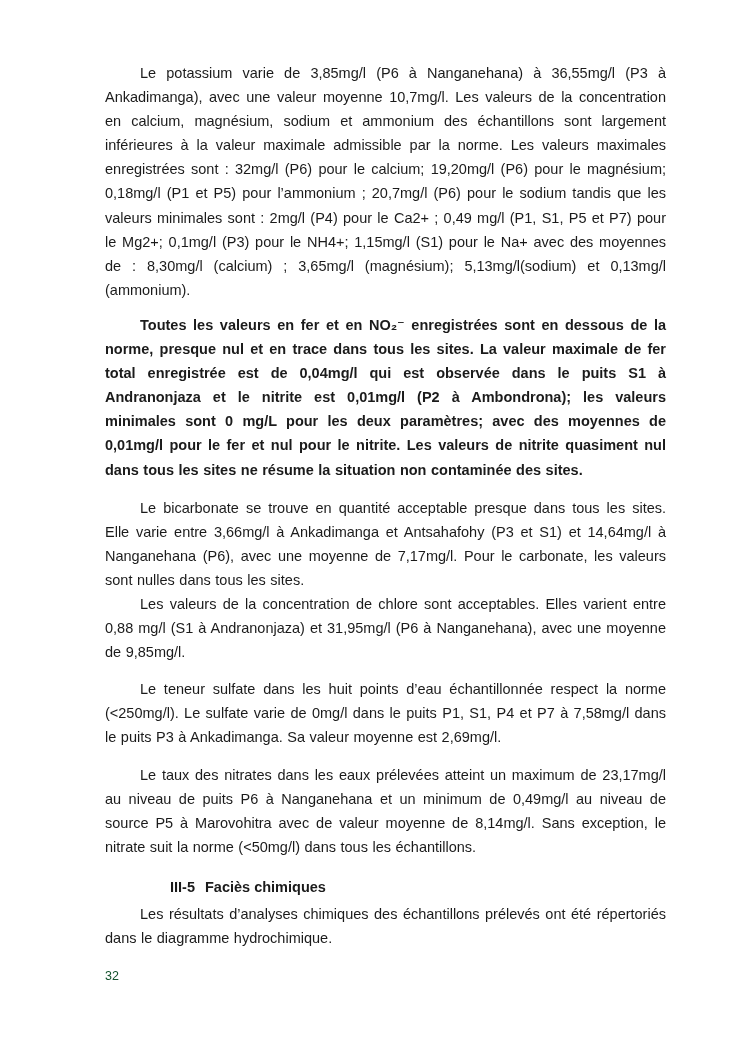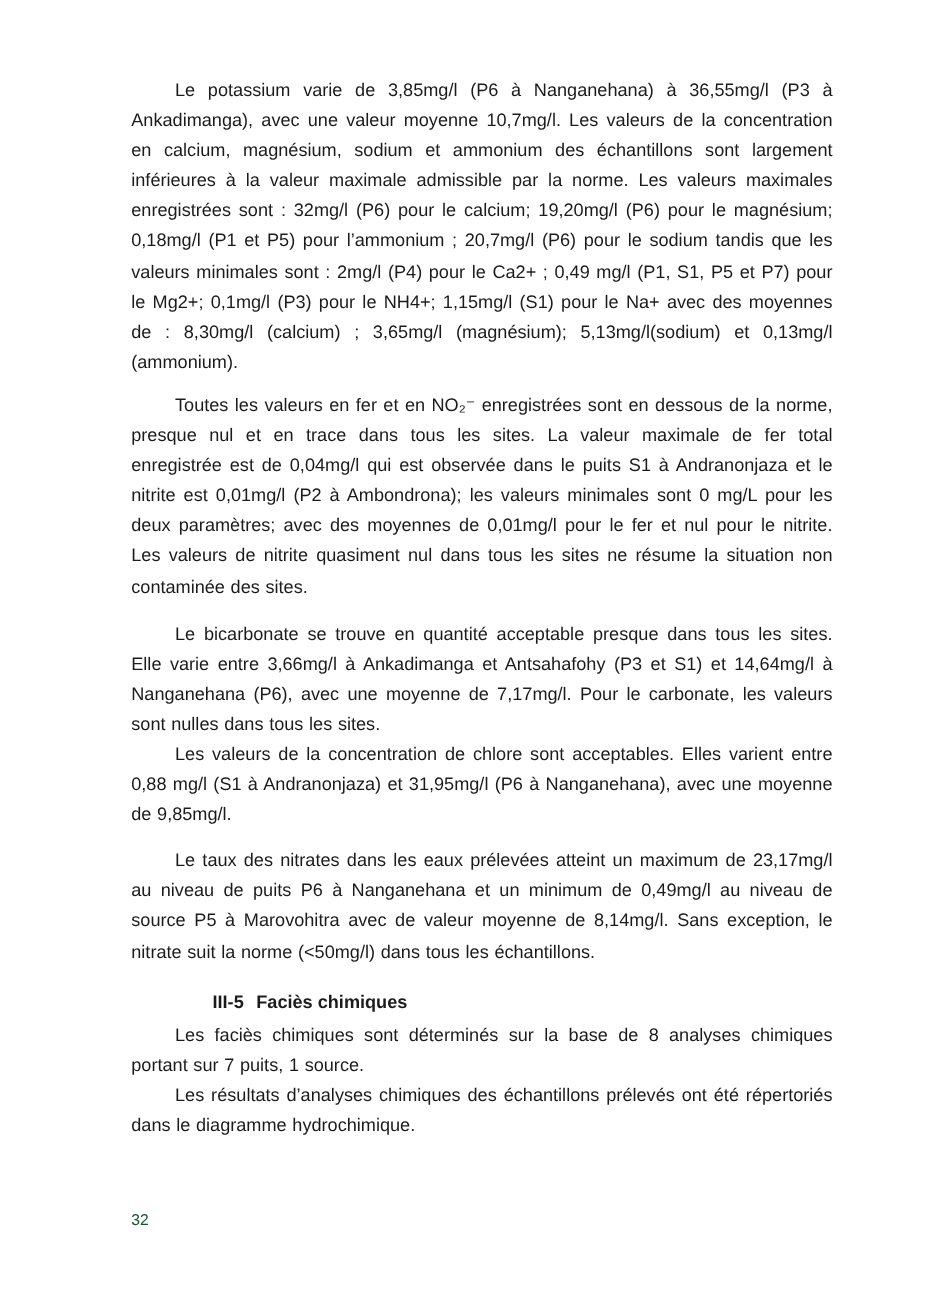--- a/index.html
+++ b/index.html
@@ -25,21 +25,21 @@
   }
   .para {
     margin: 0;
     font-size: 14.5px;
     line-height: 24.1px;
     text-align: justify;
     text-indent: 35px;
     word-spacing: 0.5px;
   }
   .mb11 { margin-bottom: 11px; }
-  .mb14 { margin-bottom: 14px; }
+  .mb14 { margin-bottom: 14px; font-weight: bold; }
   .mb10 { }
   .mb13 { margin-bottom: 13px; }
   .mb6  { margin-bottom: 6px; }
   .mb0  { margin-bottom: 0; }
   .section-heading {
     margin: 16px 0 3px 0;
     padding-left: 65px;
     font-size: 14.5px;
     line-height: 24.1px;
     font-weight: bold;
@@ -65,27 +65,27 @@
   <div class="text-content">
 
     <p class="para mb11">Le potassium varie de 3,85mg/l (P6 à Nanganehana) à 36,55mg/l (P3 à Ankadimanga), avec une valeur moyenne 10,7mg/l. Les valeurs de la concentration en calcium, magnésium, sodium et ammonium des échantillons sont largement inférieures à la valeur maximale admissible par la norme. Les valeurs maximales enregistrées sont : 32mg/l (P6) pour le calcium; 19,20mg/l (P6) pour le magnésium; 0,18mg/l (P1 et P5) pour l’ammonium ; 20,7mg/l (P6) pour le sodium tandis que les valeurs minimales sont : 2mg/l (P4) pour le Ca2+ ; 0,49 mg/l (P1, S1, P5 et P7) pour le Mg2+; 0,1mg/l (P3) pour le NH4+; 1,15mg/l (S1) pour le Na+ avec des moyennes de : 8,30mg/l (calcium) ; 3,65mg/l (magnésium); 5,13mg/l(sodium) et 0,13mg/l (ammonium).</p>
 
     <p class="para mb14">Toutes les valeurs en fer et en NO₂⁻ enregistrées sont en dessous de la norme, presque nul et en trace dans tous les sites. La valeur maximale de fer total  enregistrée est de 0,04mg/l qui est observée dans le puits S1 à Andranonjaza et le nitrite est 0,01mg/l (P2 à Ambondrona); les valeurs minimales sont 0 mg/L pour les deux paramètres; avec des moyennes de 0,01mg/l pour le fer et nul pour le nitrite. Les valeurs de nitrite quasiment nul dans tous les sites ne résume la situation non contaminée des sites.</p>
 
     <p class="para mb10">Le bicarbonate se trouve en quantité acceptable presque dans tous les sites. Elle varie entre 3,66mg/l à Ankadimanga et Antsahafohy (P3 et S1) et 14,64mg/l à Nanganehana (P6), avec une moyenne de 7,17mg/l. Pour le carbonate, les valeurs sont nulles dans tous les sites.</p>
 
     <p class="para mb13">Les valeurs de la concentration de chlore sont acceptables. Elles varient entre 0,88 mg/l (S1 à Andranonjaza) et 31,95mg/l (P6 à Nanganehana), avec une moyenne de 9,85mg/l.</p>
 
+    <p class="para mb13">Le teneur sulfate dans les huit points d’eau échantillonnée respect la norme (&lt;250mg/l). Le sulfate  varie de 0mg/l dans le puits P1, S1, P4 et P7 à 7,58mg/l dans le puits P3 à Ankadimanga. Sa valeur moyenne est  2,69mg/l.</p>
 
     <p class="para mb6">Le taux des nitrates dans les eaux prélevées atteint un maximum de 23,17mg/l au niveau de puits P6 à Nanganehana et un minimum de 0,49mg/l au niveau de source P5 à Marovohitra avec de valeur moyenne de 8,14mg/l. Sans exception, le nitrate suit la norme (&lt;50mg/l) dans tous les échantillons.</p>
 
     <h3 class="section-heading">
       <span class="sec-num">III-5</span><span>Faciès chimiques</span>
     </h3>
 
-    <p class="para mb0">Les faciès chimiques sont déterminés sur la base de 8 analyses chimiques portant sur 7 puits, 1 source.</p>
 
     <p class="para mb0">Les résultats d’analyses chimiques des échantillons prélevés ont été répertoriés dans le diagramme hydrochimique.</p>
 
   </div>
 
   <div class="page-number">32</div>
 </div>
 
 </body></html>

